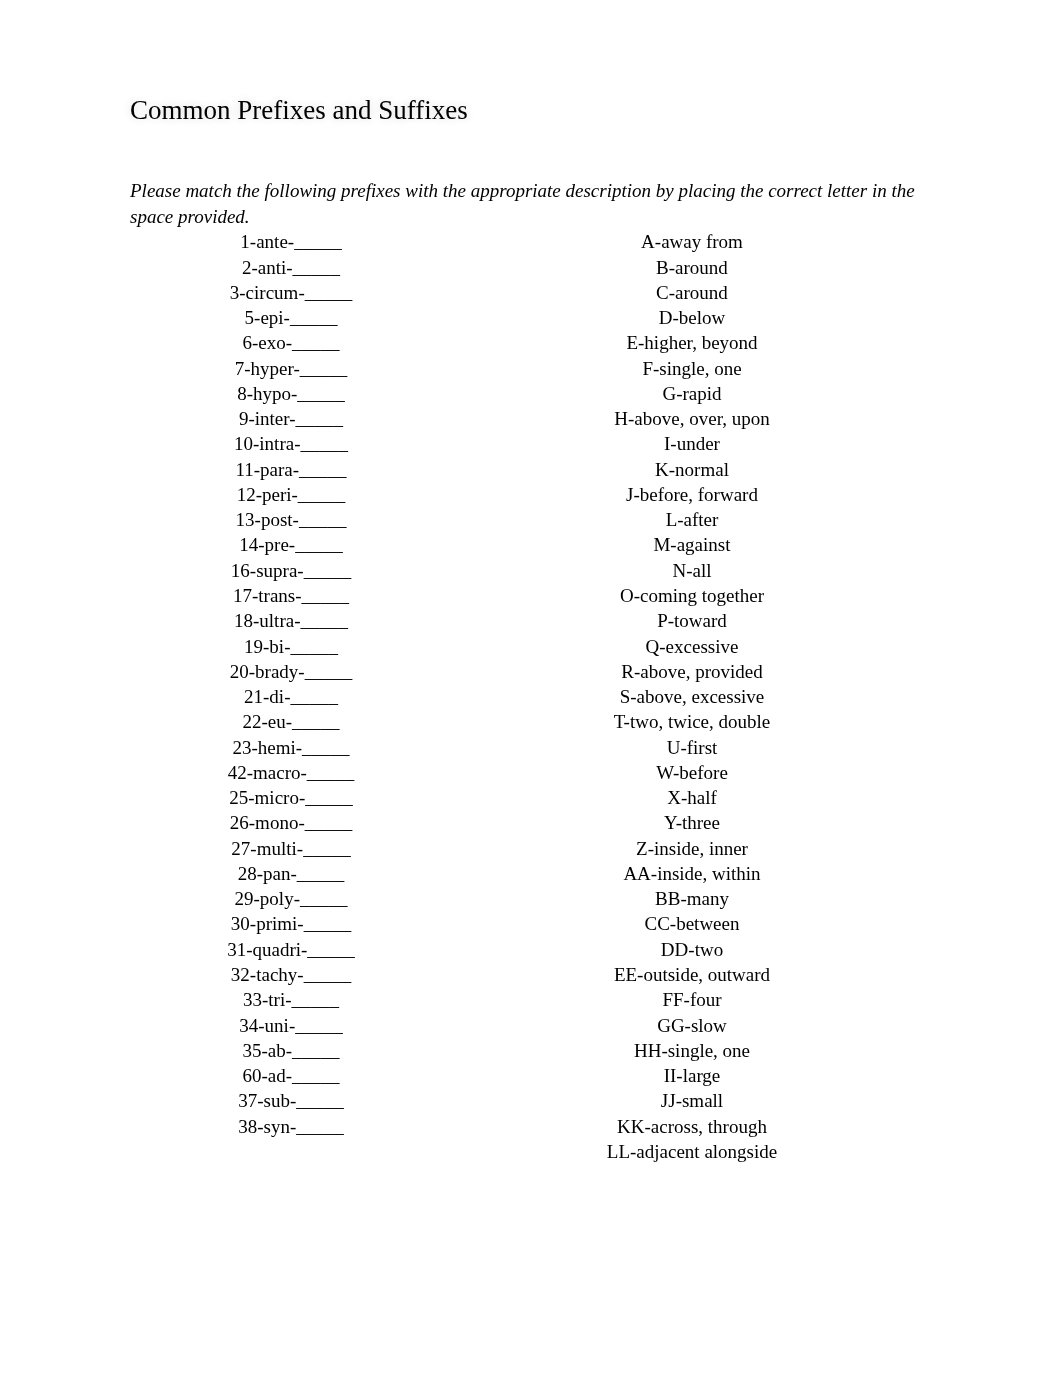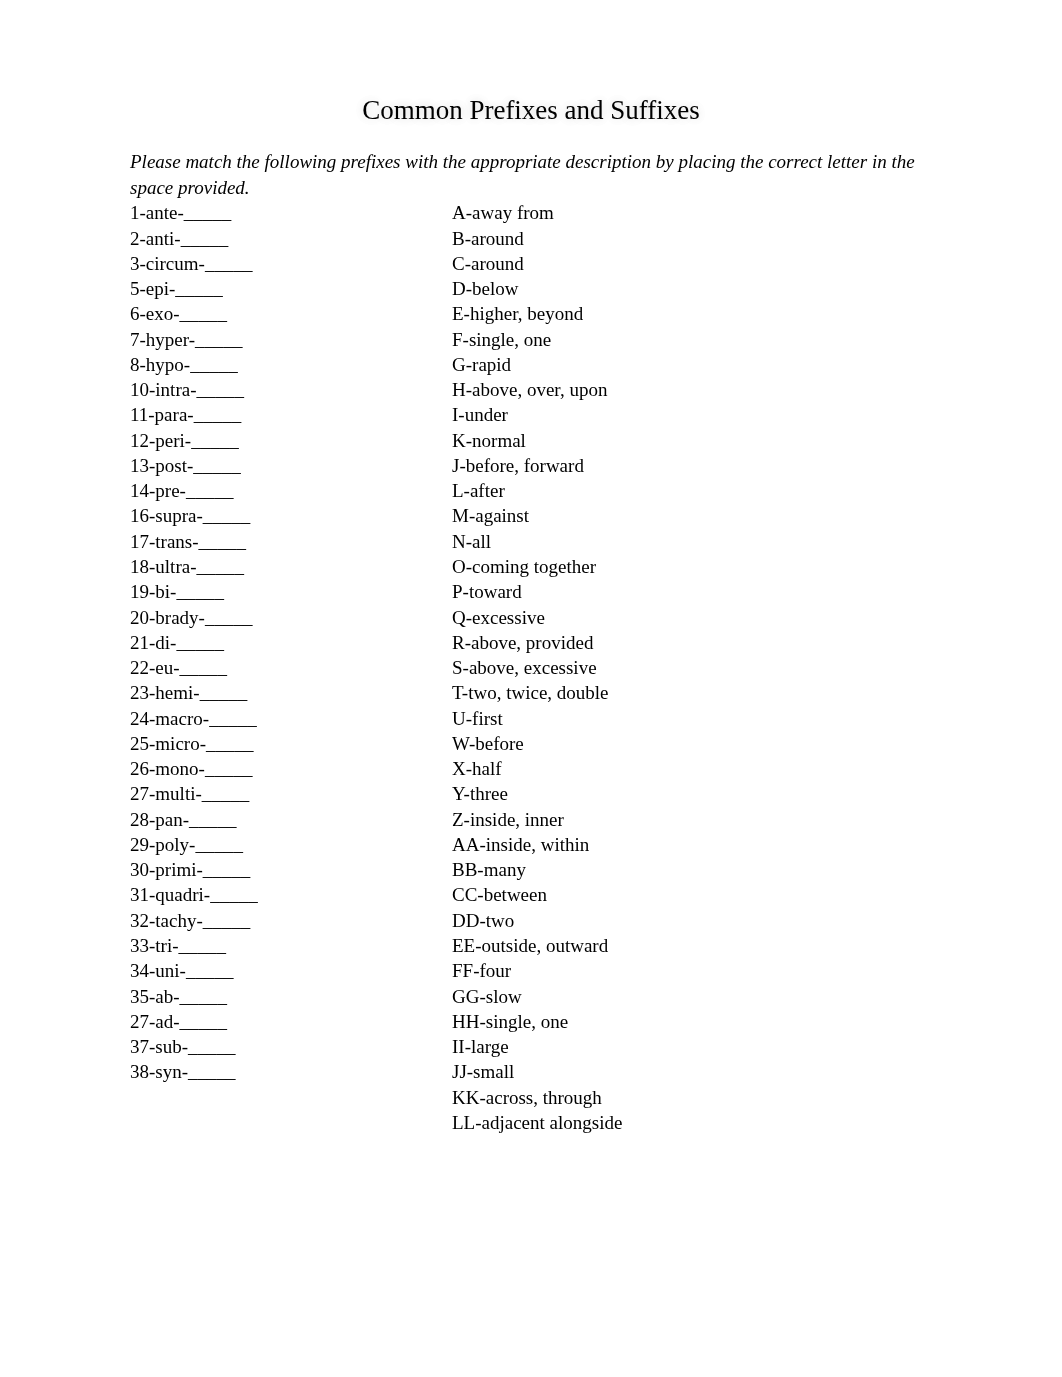--- a/index.html
+++ b/index.html
@@ -9,34 +9,34 @@
     }
     body {
       font-family: "Times New Roman", Times, serif;
       background: #ffffff;
       width: 1062px;
       height: 1377px;
       padding: 95px 130px 0 130px;
       color: #000;
     }
     h1 {
-      text-align: center;
       font-size: 27px;
       font-weight: normal;
-      margin-bottom: 23px;
+      margin-bottom: 52px;
       text-shadow: 0 0 8px rgba(0,0,0,0.12), 0 0 14px rgba(0,0,0,0.08);
     }
     .instructions {
       font-size: 19px;
       line-height: 1.35;
       font-style: italic;
     }
     .columns {
       display: flex;
       gap: 0;
+      text-align: center;
     }
     .column {
       font-size: 19px;
       line-height: 1.33;
     }
     .column.left {
       width: 322px;
     }
     .column.right {
       flex: 1;
@@ -54,46 +54,47 @@
 
 <div class="columns">
   <div class="column left" id="left-col">
       <div class="row">1-ante-_____</div>
       <div class="row">2-anti-_____</div>
       <div class="row">3-circum-_____</div>
       <div class="row">5-epi-_____</div>
       <div class="row">6-exo-_____</div>
       <div class="row">7-hyper-_____</div>
       <div class="row">8-hypo-_____</div>
+      <div class="row">9-inter-_____</div>
       <div class="row">10-intra-_____</div>
       <div class="row">11-para-_____</div>
       <div class="row">12-peri-_____</div>
       <div class="row">13-post-_____</div>
       <div class="row">14-pre-_____</div>
       <div class="row">16-supra-_____</div>
       <div class="row">17-trans-_____</div>
       <div class="row">18-ultra-_____</div>
       <div class="row">19-bi-_____</div>
       <div class="row">20-brady-_____</div>
       <div class="row">21-di-_____</div>
       <div class="row">22-eu-_____</div>
       <div class="row">23-hemi-_____</div>
-      <div class="row">24-macro-_____</div>
+      <div class="row">42-macro-_____</div>
       <div class="row">25-micro-_____</div>
       <div class="row">26-mono-_____</div>
       <div class="row">27-multi-_____</div>
       <div class="row">28-pan-_____</div>
       <div class="row">29-poly-_____</div>
       <div class="row">30-primi-_____</div>
       <div class="row">31-quadri-_____</div>
       <div class="row">32-tachy-_____</div>
       <div class="row">33-tri-_____</div>
       <div class="row">34-uni-_____</div>
       <div class="row">35-ab-_____</div>
-      <div class="row">27-ad-_____</div>
+      <div class="row">60-ad-_____</div>
       <div class="row">37-sub-_____</div>
       <div class="row">38-syn-_____</div>
     </div>
   <div class="column right" id="right-col">
       <div class="row">A-away from</div>
       <div class="row">B-around</div>
       <div class="row">C-around</div>
       <div class="row">D-below</div>
       <div class="row">E-higher, beyond</div>
       <div class="row">F-single, one</div>

